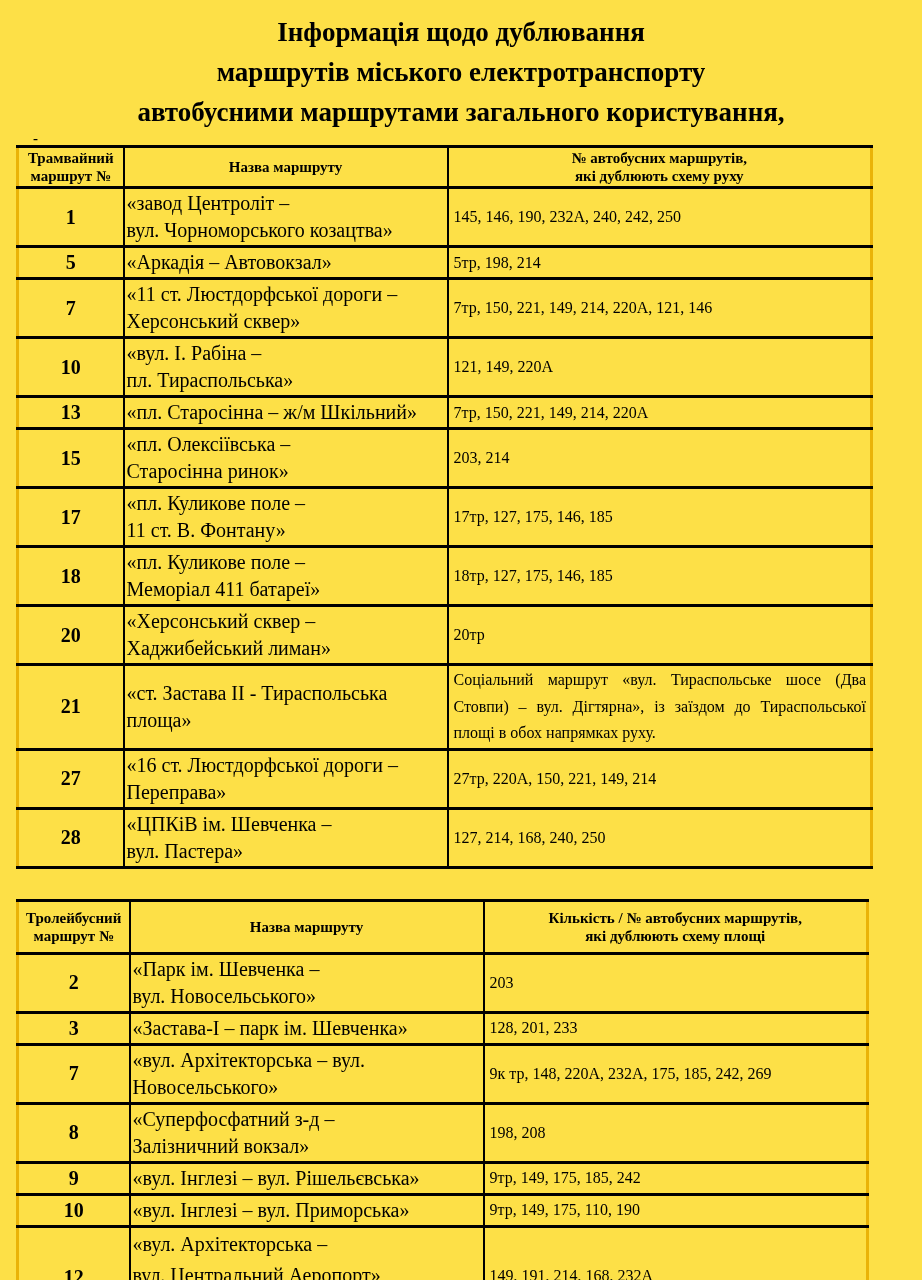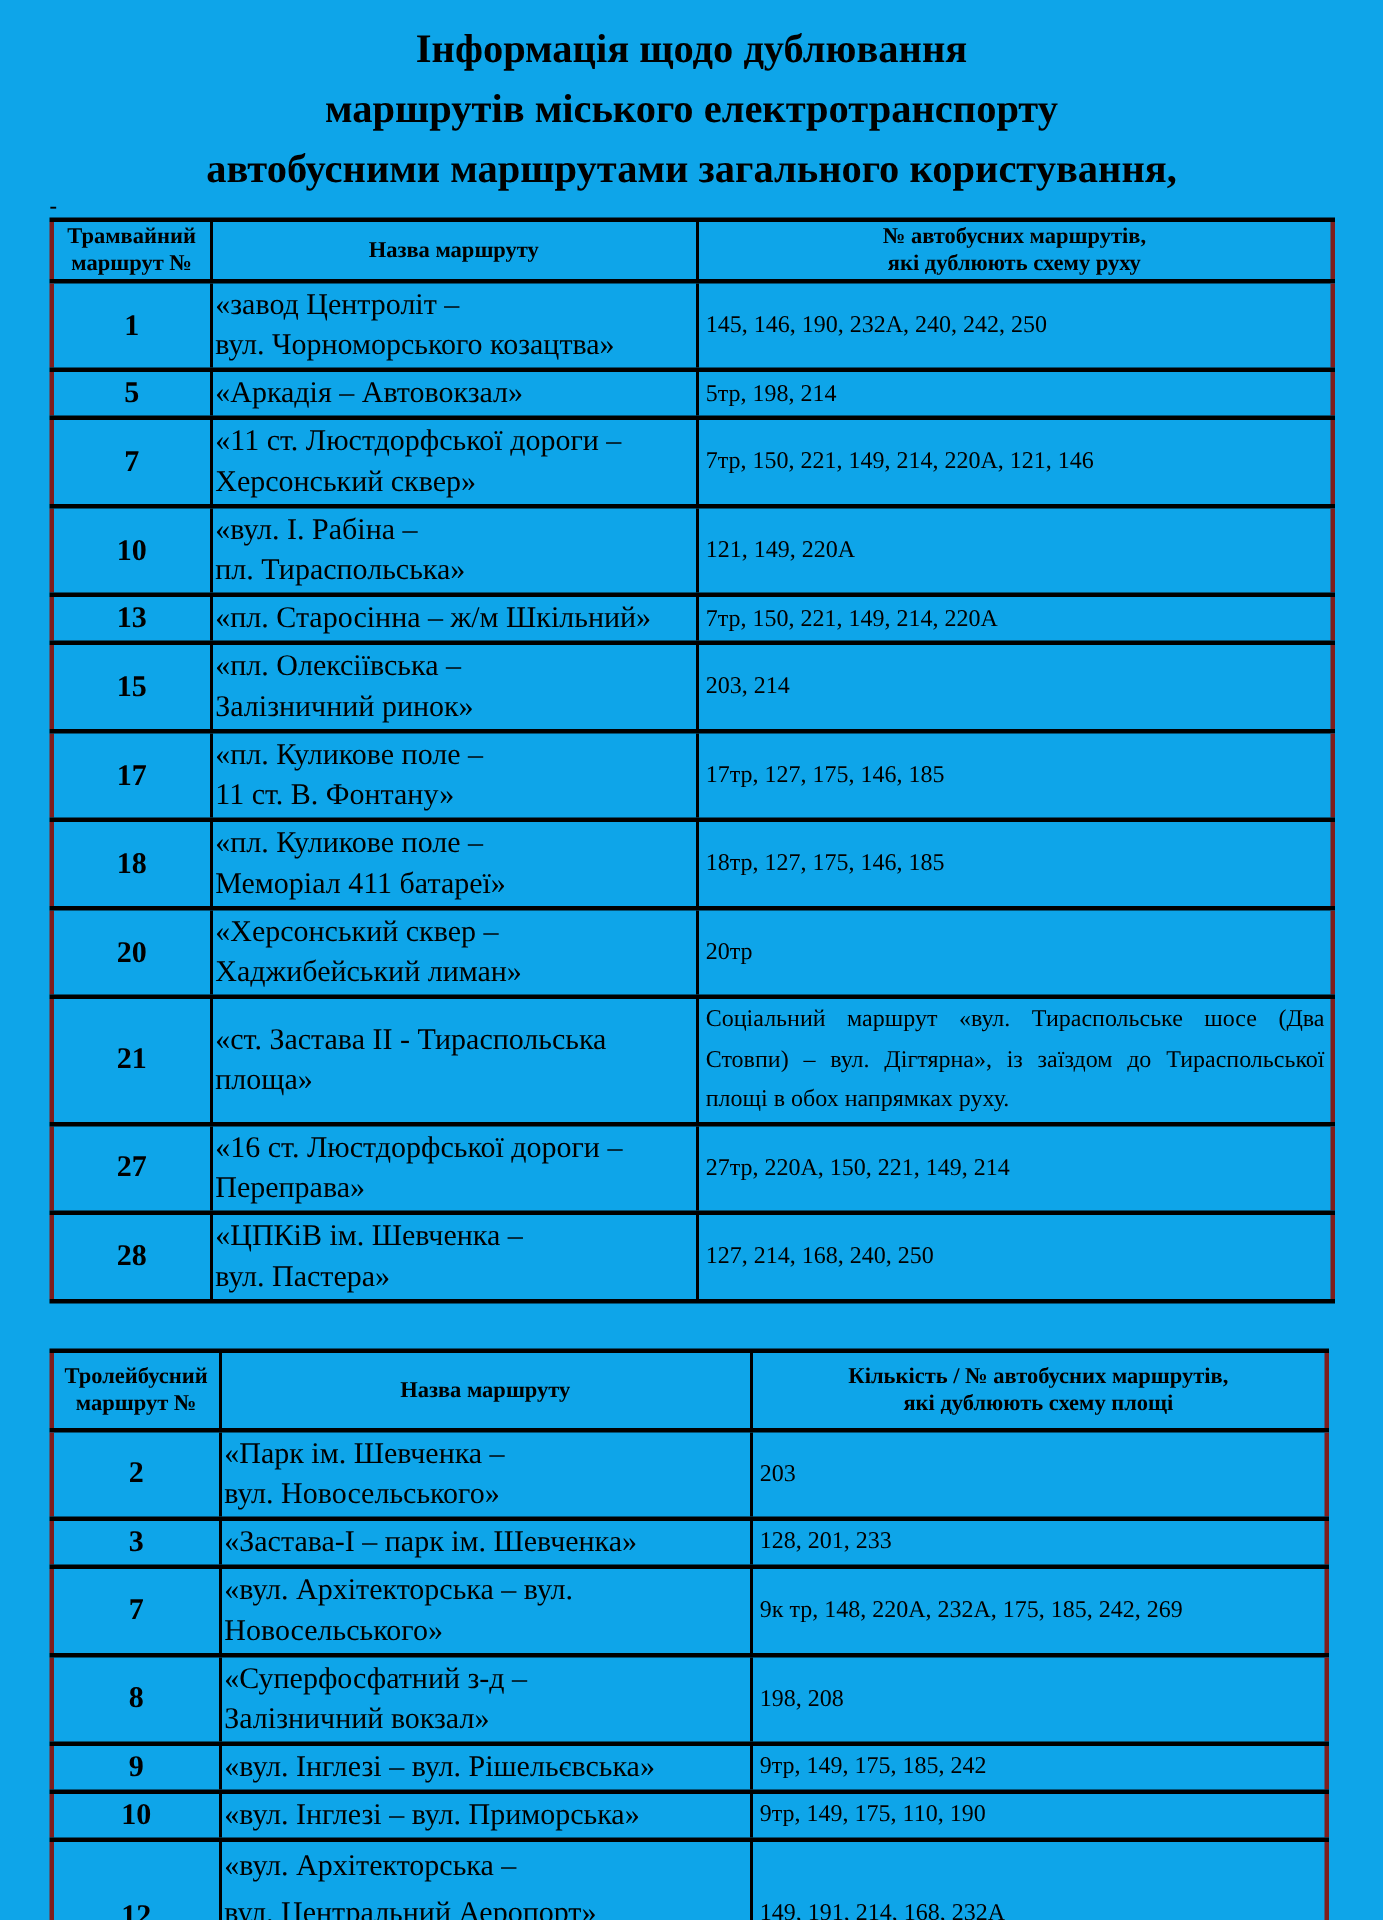--- a/index.html
+++ b/index.html
@@ -1,18 +1,18 @@
 <!DOCTYPE html>
 <html><head>
 <meta charset="utf-8">
 <style>
   html, body { margin: 0; padding: 0; background: #ffffff; }
   .page {
     width: 922px; height: 1280px;
-    background: #0ea5e9;
+    background: #fde047;
     color: #000000;
     font-family: "Liberation Serif", "DejaVu Serif", serif;
     overflow: hidden;
     position: relative;
   }
   .title {
     padding-top: 12px;
     text-align: center;
     font-weight: bold;
     font-size: 27px;
@@ -21,22 +21,22 @@
   .stray-mark {
     margin: 0 0 0 33px;
     height: 12px;
     font-size: 15px;
     font-weight: bold;
     line-height: 12px;
   }
   table.routes {
     border-collapse: collapse;
     table-layout: fixed;
-    margin-left: 33px;
-    border: 3px solid #7f1d1d;
+    margin-left: 16px;
+    border: 3px solid #eab308;
   }
   #tram-table   { width: 854px; margin-top: 1px; }
   #trolley-table{ width: 850px; margin-top: 30px; }
   .routes th, .routes td {
     border-left: 2px solid #000;
     border-right: 2px solid #000;
     border-top: 3px solid #000;
     border-bottom: 3px solid #000;
     vertical-align: middle;
     padding: 1px 2px;
@@ -129,21 +129,21 @@
         <td class="c3">121, 149, 220А</td>
       </tr>
       <tr>
         <td class="c1">13</td>
         <td class="c2">«пл. Старосінна – ж/м Шкільний»</td>
         <td class="c3">7тр, 150, 221, 149, 214, 220А</td>
       </tr>
       <tr>
         <td class="c1">15</td>
         <td class="c2">«пл. Олексіївська –
-Залізничний ринок»</td>
+Старосінна ринок»</td>
         <td class="c3">203, 214</td>
       </tr>
       <tr>
         <td class="c1">17</td>
         <td class="c2">«пл. Куликове поле –
 11 ст. В. Фонтану»</td>
         <td class="c3">17тр, 127, 175, 146, 185</td>
       </tr>
       <tr>
         <td class="c1">18</td>

